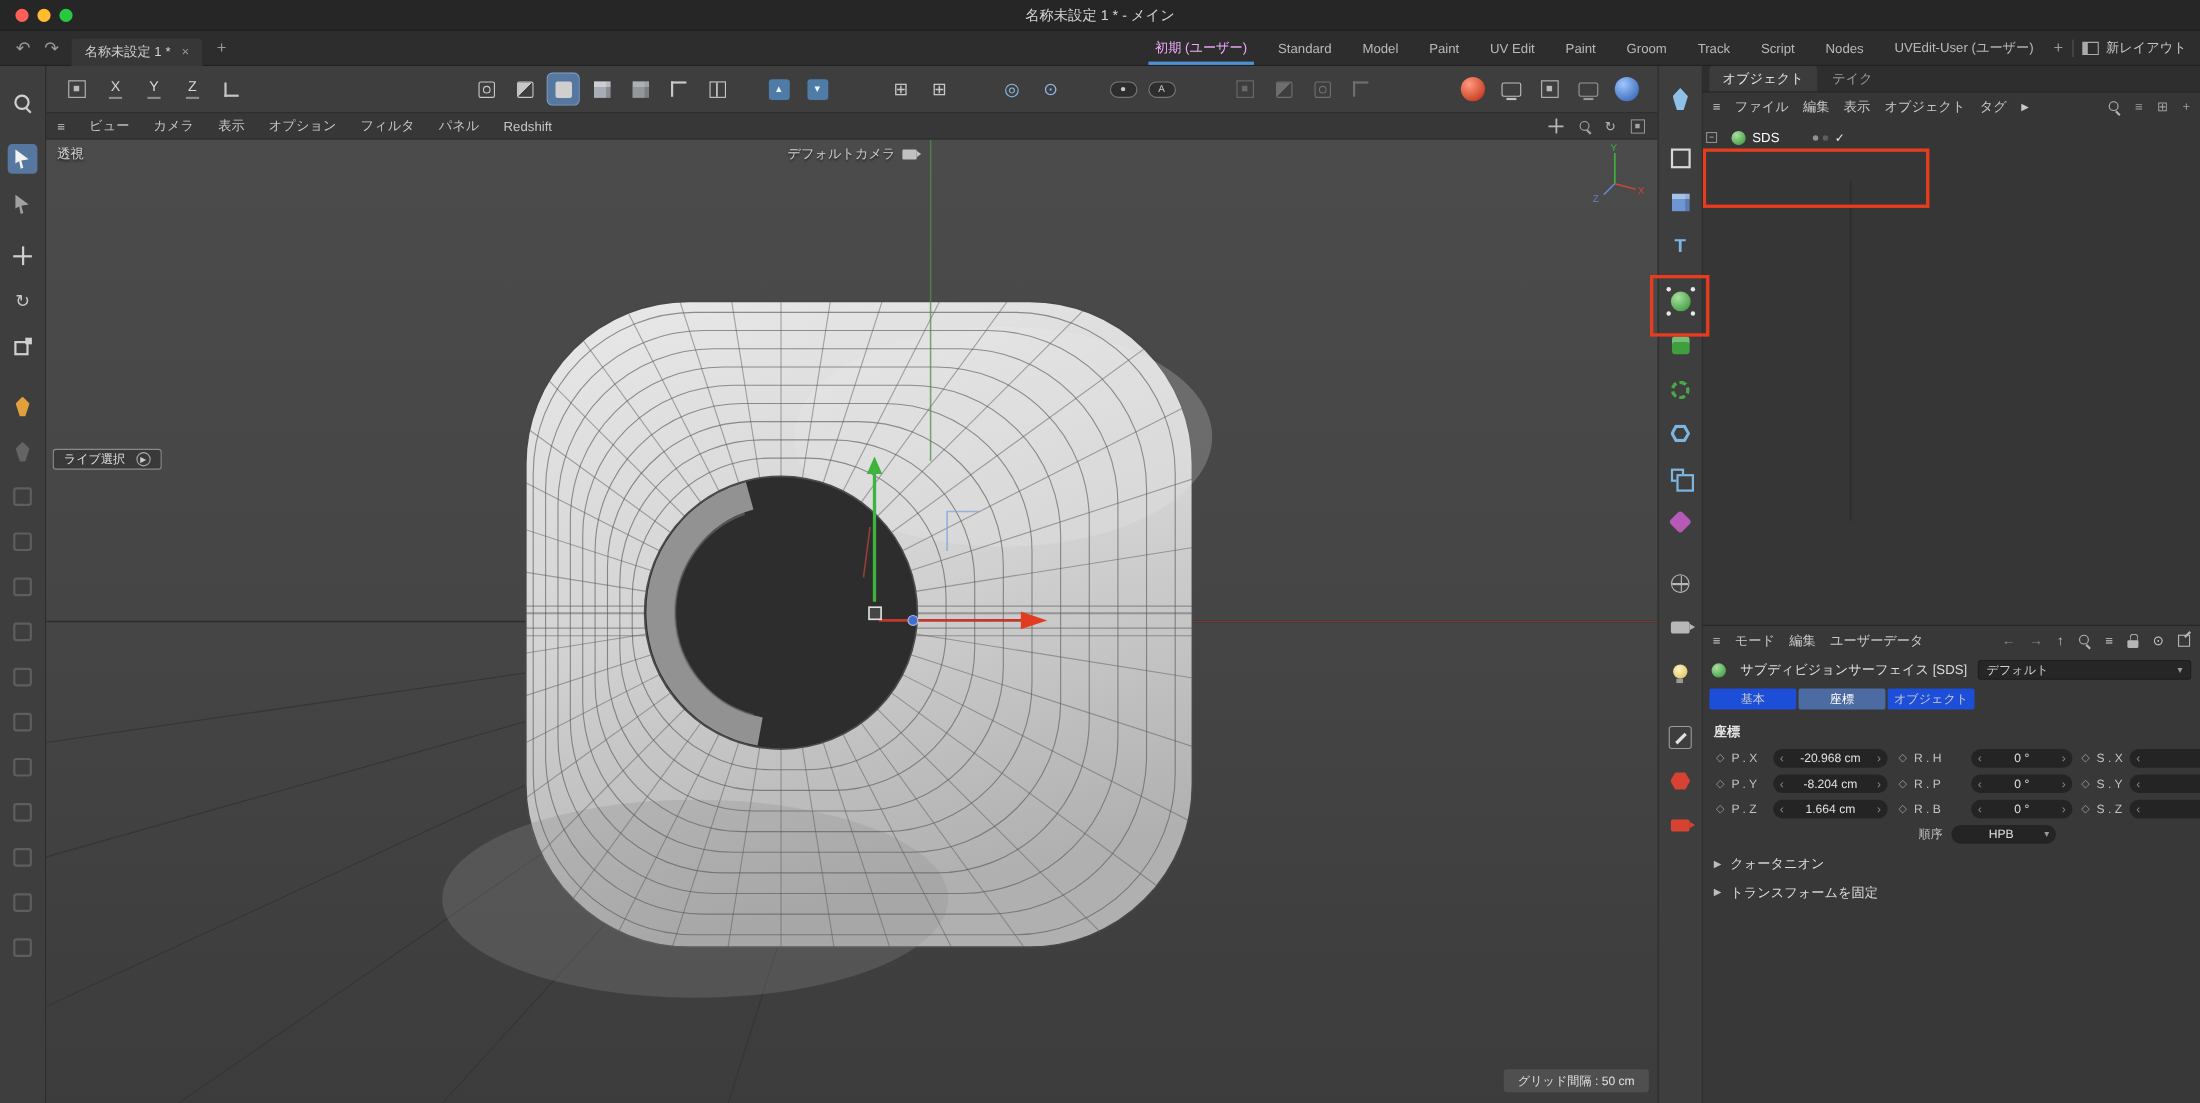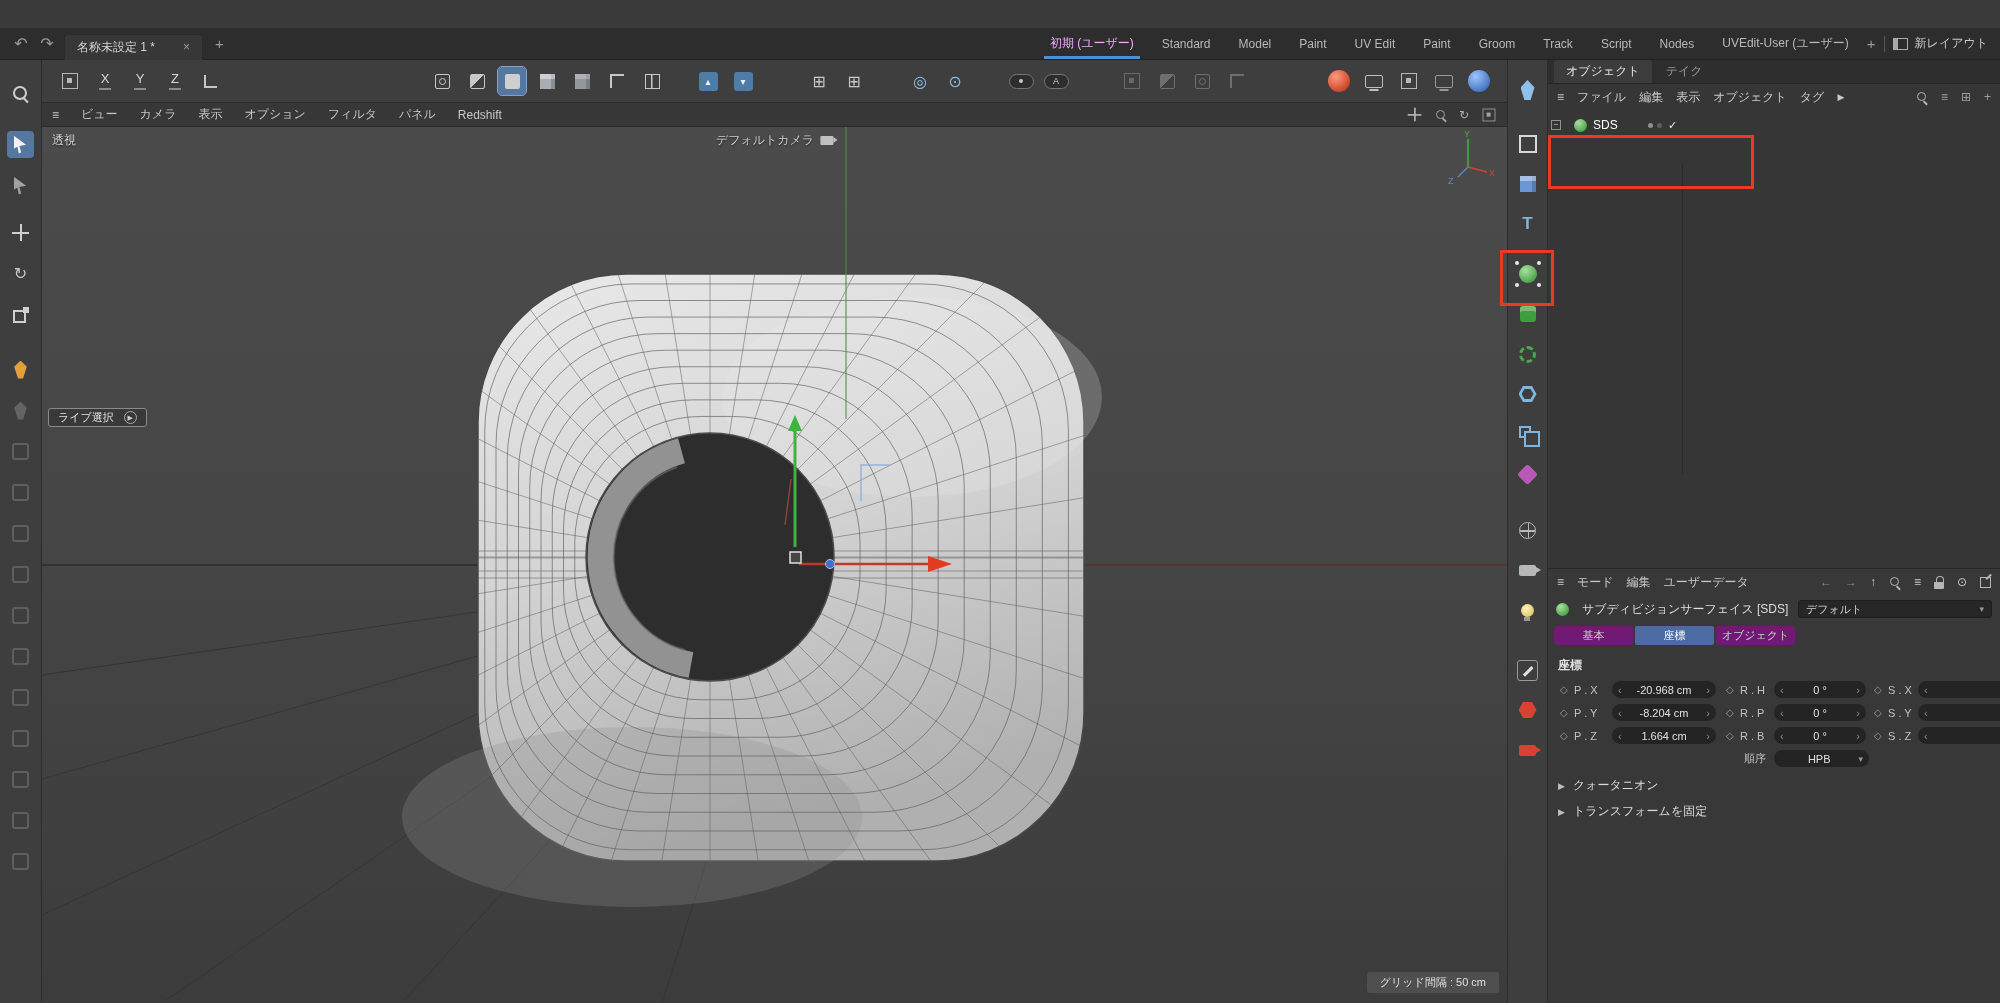--- a/index.html
+++ b/index.html
@@ -7,21 +7,21 @@
 .app{position:relative;width:2000px;height:1003px;background:#3a3a3a;overflow:hidden;color:#c8c8c8;font-size:12px}
 .abs{position:absolute}
 
 .titlebar{left:0;top:0;width:100%;height:28px;background:#262626;border-bottom:1px solid #1c1c1c;display:flex;align-items:center;justify-content:center}
 .lights{position:absolute;left:14px;top:8px;display:flex;gap:8px}
 .light{width:12px;height:12px;border-radius:50%}
 .title{color:#d4d4d4;font-size:13px}
 
 .tabbar{left:0;top:28px;width:100%;height:32px;background:#2d2d2d;border-bottom:1px solid #212121;display:flex;align-items:center;padding:0 12px;gap:8px}
 .histbtn{color:#9a9a9a;font-size:16px;width:18px;text-align:center}
-.doctab{display:flex;align-items:center;gap:28px;background:#373737;border:1px solid #2a2a2a;border-bottom:none;border-radius:4px 4px 0 0;height:26px;margin-top:6px;padding:0 12px;color:#d2d2d2;font-size:12px}
+.doctab{display:flex;align-items:center;gap:10px;background:#373737;border:1px solid #2a2a2a;border-bottom:none;border-radius:4px 4px 0 0;height:26px;margin-top:6px;padding:0 12px;color:#d2d2d2;font-size:12px}
 .doctab .x{color:#9a9a9a}
 .addtab{color:#9a9a9a;font-size:15px;margin-left:4px}
 .laytabs{margin-left:auto;display:flex;align-items:center;height:100%}
 .laytab{padding:0 14px;height:100%;display:flex;align-items:center;color:#b9b9b9;font-size:12px;position:relative;white-space:nowrap}
 .laytab.active{color:#f0abfc}
 .laytab.active::after{content:'';position:absolute;left:8px;right:8px;bottom:0;height:3px;background:#4e8fd5}
 .sep{width:1px;height:16px;background:#555;margin:0 8px}
 .newlayout{display:flex;gap:7px;align-items:center;color:#c9c9c9;white-space:nowrap;font-size:12px}
 .layicon{width:15px;height:12px;border:1px solid #aaa;border-left:5px solid #aaa}
 
@@ -144,43 +144,51 @@
 .tagchecker{width:11px;height:11px;background:conic-gradient(#ddd 25%,#666 0 50%,#ddd 0 75%,#666 0);display:inline-block}
 .omdivider{position:absolute;left:134px;top:54px;bottom:-338px;width:1px;background:#2b2b2b}
 .anno-om{position:absolute;left:0;top:75px;width:206px;height:54px;border:3px solid #e93c1e;pointer-events:none;z-index:5}
 .anno-strip{left:1500px;top:250px;width:54px;height:56px;border:3px solid #e93c1e;z-index:5;pointer-events:none}
 
 .attrs{flex:1;display:flex;flex-direction:column;background:#383838}
 .aobj{height:28px;display:flex;align-items:center;gap:7px;padding:0 8px;color:#dedede}
 .dropdown{margin-left:auto;width:194px;height:18px;background:#262626;border:1px solid #1e1e1e;border-radius:3px;display:flex;align-items:center;padding:0 7px;color:#cfcfcf;font-size:11px}
 .dd{margin-left:auto;color:#999;font-size:9px}
 .sectabs{display:flex;gap:2px;padding:3px 6px}
-.sectab{width:79px;height:19px;background:#701a75;color:#cdcdcd;font-size:11px;display:flex;align-items:center;justify-content:center;border-radius:2px}
+.sectab{width:79px;height:19px;background:#1d4ed8;color:#cdcdcd;font-size:11px;display:flex;align-items:center;justify-content:center;border-radius:2px}
 .sectab.active{background:#4c6ba3;color:#fff}
 .agroup{padding:9px 10px 4px;font-weight:bold;color:#e4e4e4;font-size:12px}
 .crow{display:flex;align-items:center;height:23px;padding-left:12px}
 .cell{display:flex;align-items:center}
 .kf{color:#9a9a9a;font-size:10px;width:14px;flex:none}
 .flabel{color:#c2c2c2;font-size:11px;white-space:nowrap;flex:none}
-.lw38{width:38px}.lw34{width:34px}.lw30{width:30px}
+.lw38{width:38px}.lw34{width:52px}.lw30{width:30px}
 .pill{height:17px;background:#242424;border-radius:9px;display:flex;align-items:center;padding:0 6px;font-size:11px;color:#e0e0e0;flex:none}
 .pill .st{color:#8a8a8a;font-size:11px}
 .pill .pv{flex:1;text-align:center;min-width:0;white-space:nowrap}
 .w104{width:104px}.w92{width:92px}.w95{width:95px}
 .ml10{margin-left:10px}.ml8{margin-left:8px}
 .orow{display:flex;align-items:center;height:23px}
 .olabel{margin-left:176px;width:50px;text-align:right;padding-right:8px;font-size:11px;color:#c2c2c2}
 .sectrow{display:flex;align-items:center;gap:8px;padding:7px 10px 2px;color:#dcdcdc;font-size:12px}
 .sectrow .tri{font-size:9px;color:#bdbdbd}
 </style>
 </head>
 <body>
 
 <div class="app">
 
+  <div class="abs titlebar">
+    <div class="lights">
+      <span class="light" style="background:#ff5f57"></span>
+      <span class="light" style="background:#febc2e"></span>
+      <span class="light" style="background:#28c840"></span>
+    </div>
+    <div class="title">名称未設定 1 * - メイン</div>
+  </div>
 
   <div class="abs tabbar">
     <span class="histbtn">↶</span>
     <span class="histbtn">↷</span>
     <div class="doctab">
       <span>名称未設定 1 *</span>
       <span class="x">×</span>
     </div>
     <span class="addtab">+</span>
     <div class="laytabs">

